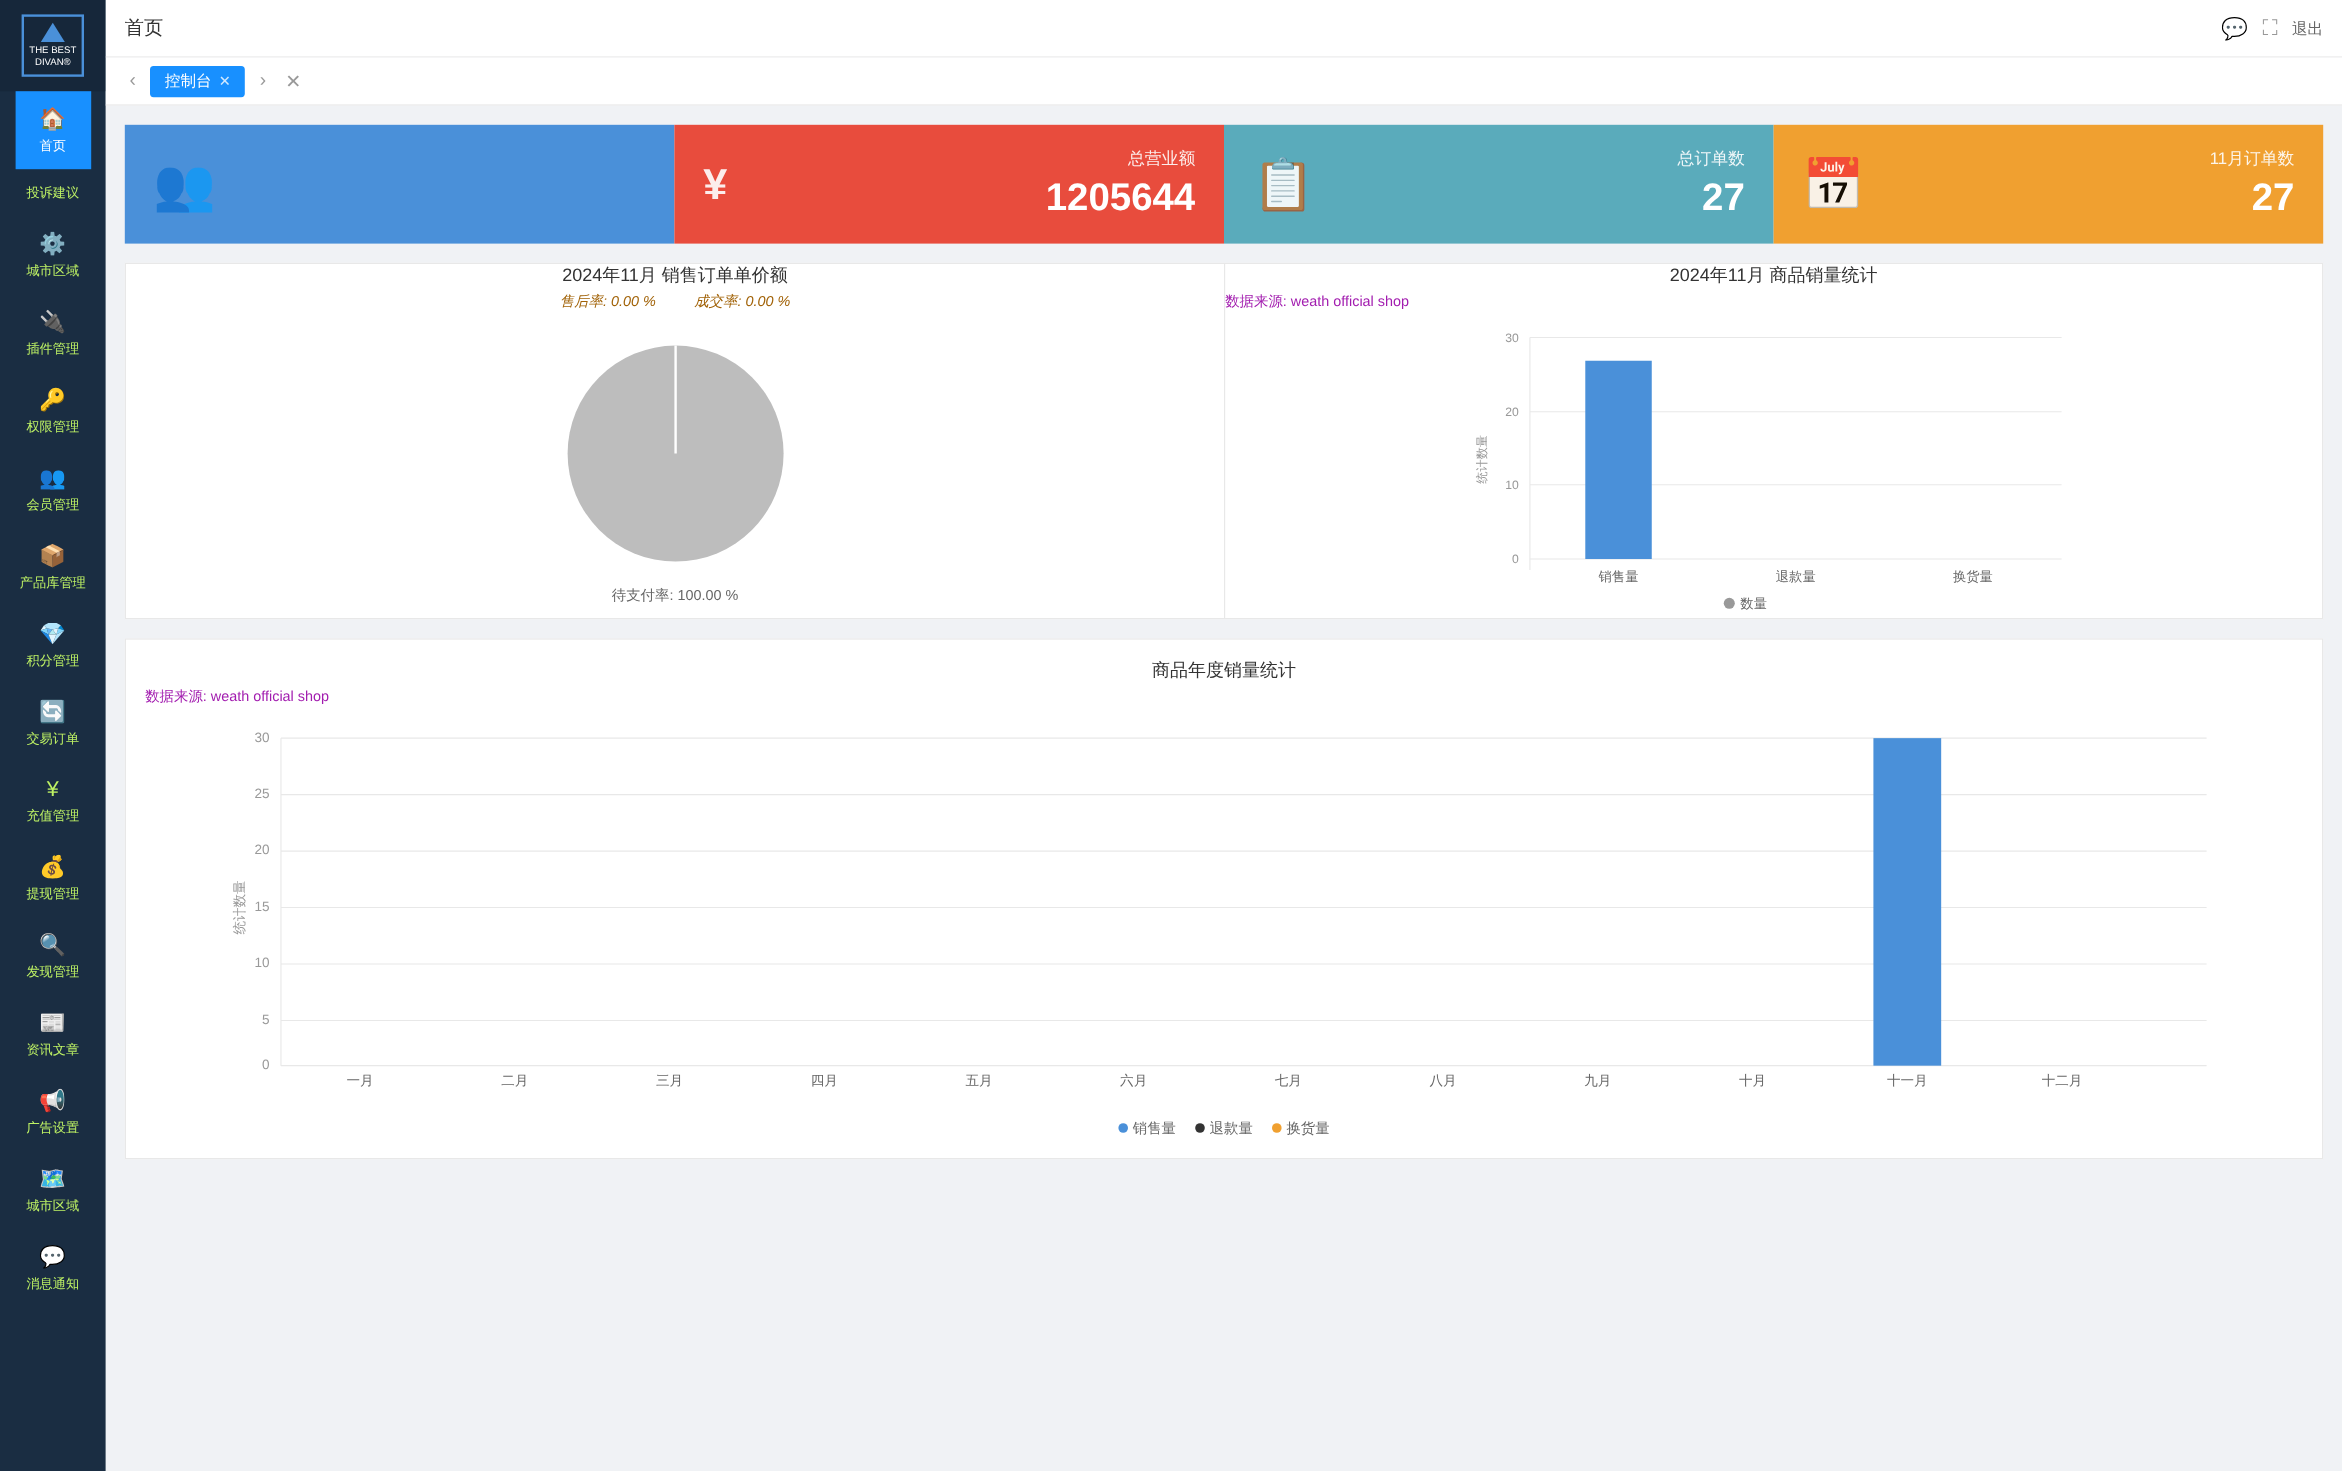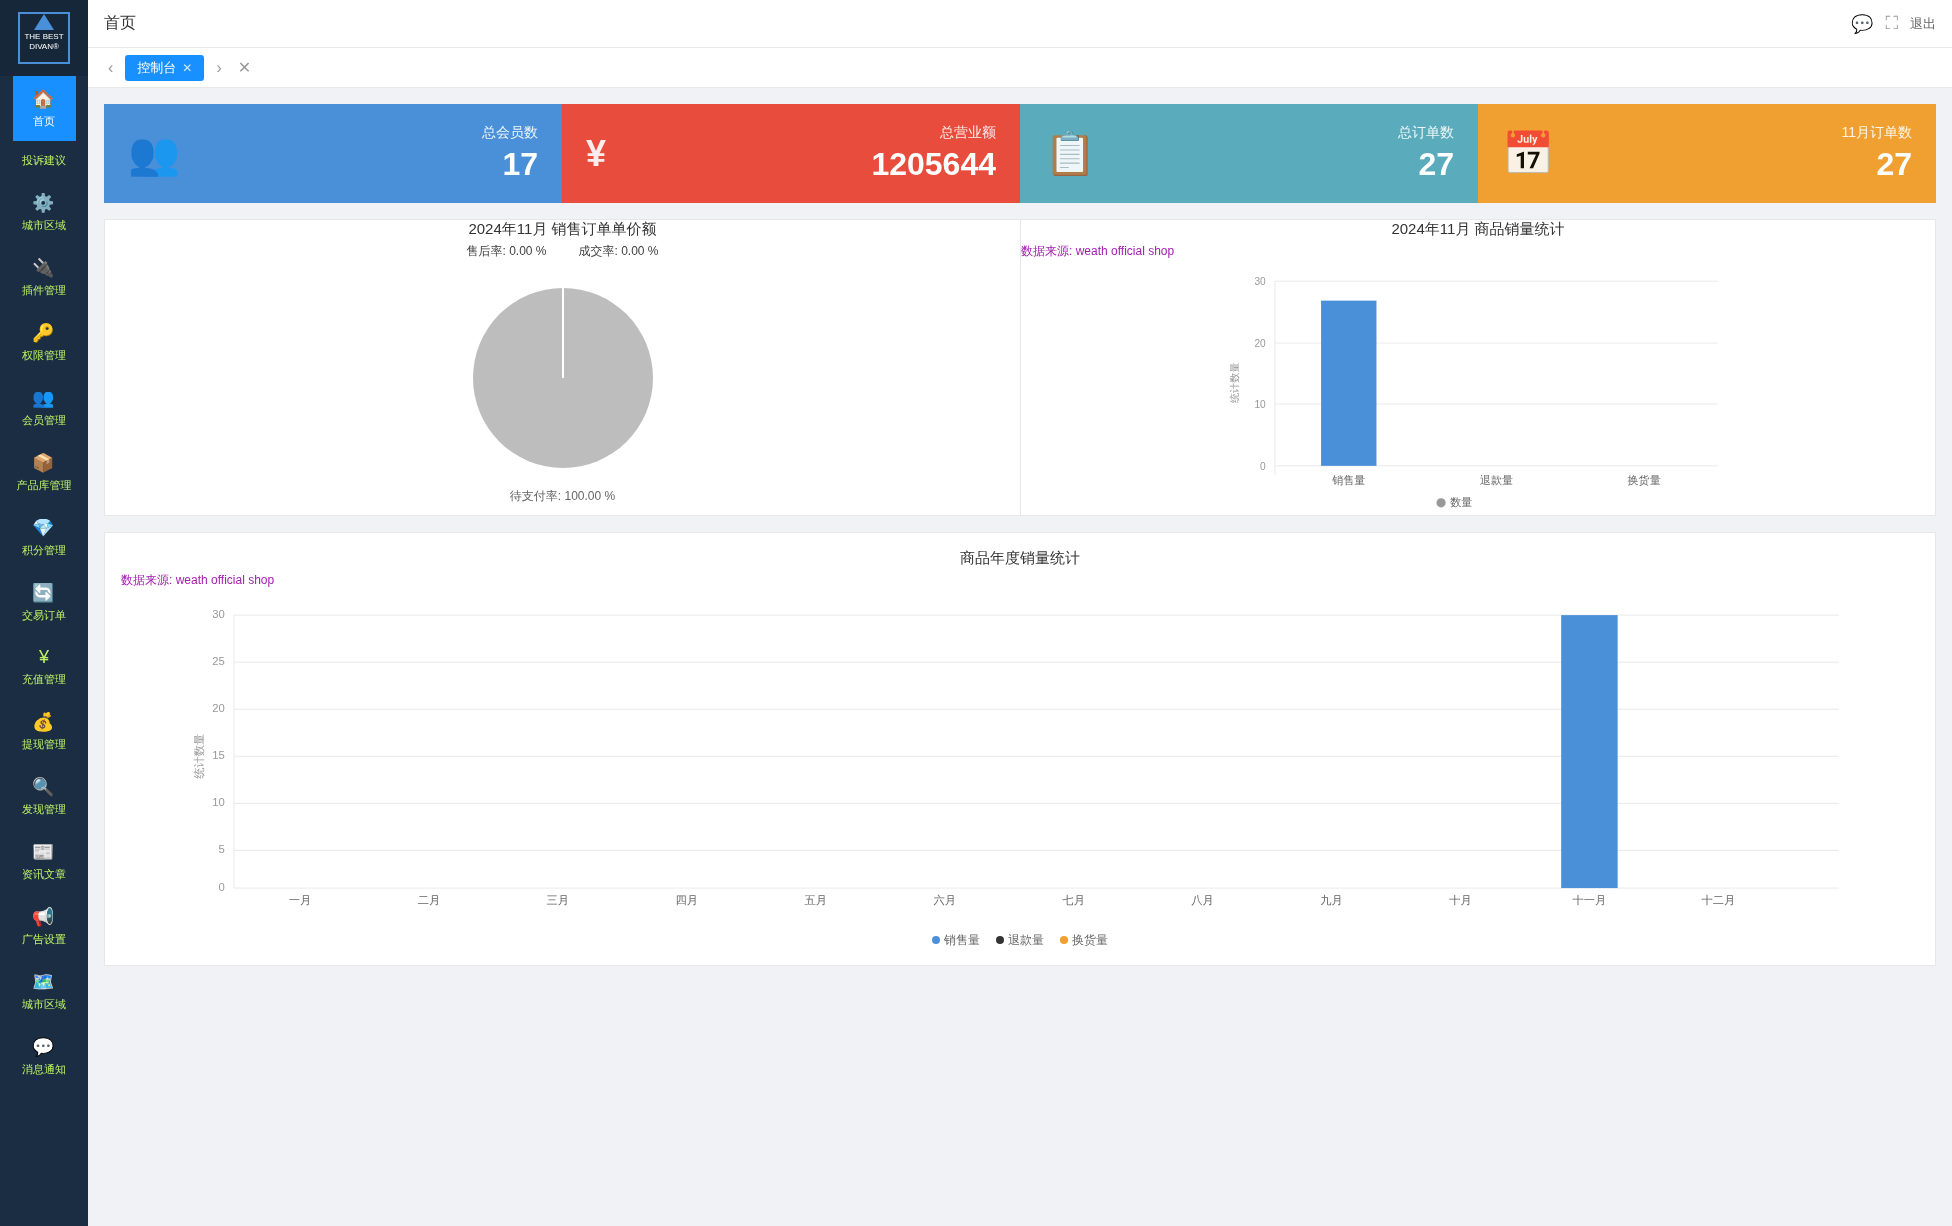--- a/index.html
+++ b/index.html
@@ -1,21 +1,21 @@
 <!DOCTYPE html>
 <html><head>
   <meta charset="utf-8">
   <style>
     * { margin: 0; padding: 0; box-sizing: border-box; }
     body { font-family: "Microsoft YaHei", "PingFang SC", sans-serif; background: #f0f2f5; display: flex; height: 100vh; overflow: hidden; font-size: 14px; }
 
     
     .sidebar { width: 88px; background: #1a2d42; display: flex; flex-direction: column; align-items: center; color: #8fa8c0; flex-shrink: 0; height: 100vh; overflow-y: auto; }
     .sidebar-logo { width: 100%; padding: 12px 8px; display: flex; align-items: center; justify-content: center; background: #16273a; }
-    .logo-box { width: 52px; height: 52px; border: 2px solid #4a90d9; display: flex; align-items: center; justify-content: flex-start; flex-direction: column; }
+    .logo-box { width: 52px; height: 52px; border: 2px solid #4a90d9; display: flex; align-items: center; justify-content: center; flex-direction: column; }
     .logo-box .logo-triangle { width: 0; height: 0; border-left: 10px solid transparent; border-right: 10px solid transparent; border-bottom: 16px solid #4a90d9; }
     .logo-box .logo-text { color: #fff; font-size: 8px; margin-top: 2px; text-align: center; line-height: 1.2; }
     .sidebar-item { width: 100%; display: flex; flex-direction: column; align-items: center; padding: 12px 4px; cursor: pointer; color: #bef264; font-size: 12px; gap: 4px; transition: background 0.2s; }
     .sidebar-item.active { background: #1890ff; color: #fff; }
     .sidebar-icon { font-size: 18px; }
     .sidebar-label { font-size: 11px; text-align: center; }
 
     
     .main { flex: 1; display: flex; flex-direction: column; overflow: hidden; }
 
@@ -48,21 +48,21 @@
 
     
     .charts-row { display: grid; grid-template-columns: 1fr 1fr; gap: 0; background: #fff; border: 1px solid #e8e8e8; }
     .chart-section { }
     .chart-title { text-align: center; font-size: 15px; color: #333; margin-bottom: 4px; }
     .chart-subtitle { text-align: left; font-size: 12px; color: #a21caf; margin-bottom: 12px; }
     .chart-divider { border-left: 1px solid #e8e8e8; }
 
     
     .pie-container { position: relative; display: flex; flex-direction: column; align-items: center; }
-    .pie-labels { display: flex; gap: 32px; margin-bottom: 8px; font-size: 12px; color: #404040; }
+    .pie-labels { display: flex; gap: 32px; margin-bottom: 8px; font-size: 12px; color: #a16207; font-style: italic; }
     .pie-label-bottom { font-size: 12px; color: #666; margin-top: 0; }
     .pie-svg { width: 220px; height: 220px; }
 
     
     .bar-chart-container { position: relative; }
     .bar-svg { width: 100%; height: 240px; }
 
     
     .annual-section { background: #fff; border: 1px solid #e8e8e8; padding: 16px; }
     .annual-chart-container { position: relative; }
@@ -174,24 +174,20 @@
     </div>
     <button class="tab-nav-btn">›</button>
     <button class="tab-nav-btn">✕</button>
   </div>
 
   <div class="content">
 
     <div class="stat-cards">
       <div class="stat-card blue">
         <div class="stat-card-icon">👥</div>
-        <div class="stat-card-info">
-          <div class="stat-card-label">总会员数</div>
-          <div class="stat-card-value">17</div>
-        </div>
       </div>
       <div class="stat-card red">
         <div class="stat-card-icon" style="font-size:36px;font-weight:bold;">¥</div>
         <div class="stat-card-info">
           <div class="stat-card-label">总营业额</div>
           <div class="stat-card-value">1205644</div>
         </div>
       </div>
       <div class="stat-card teal">
         <div class="stat-card-icon">📋</div>

